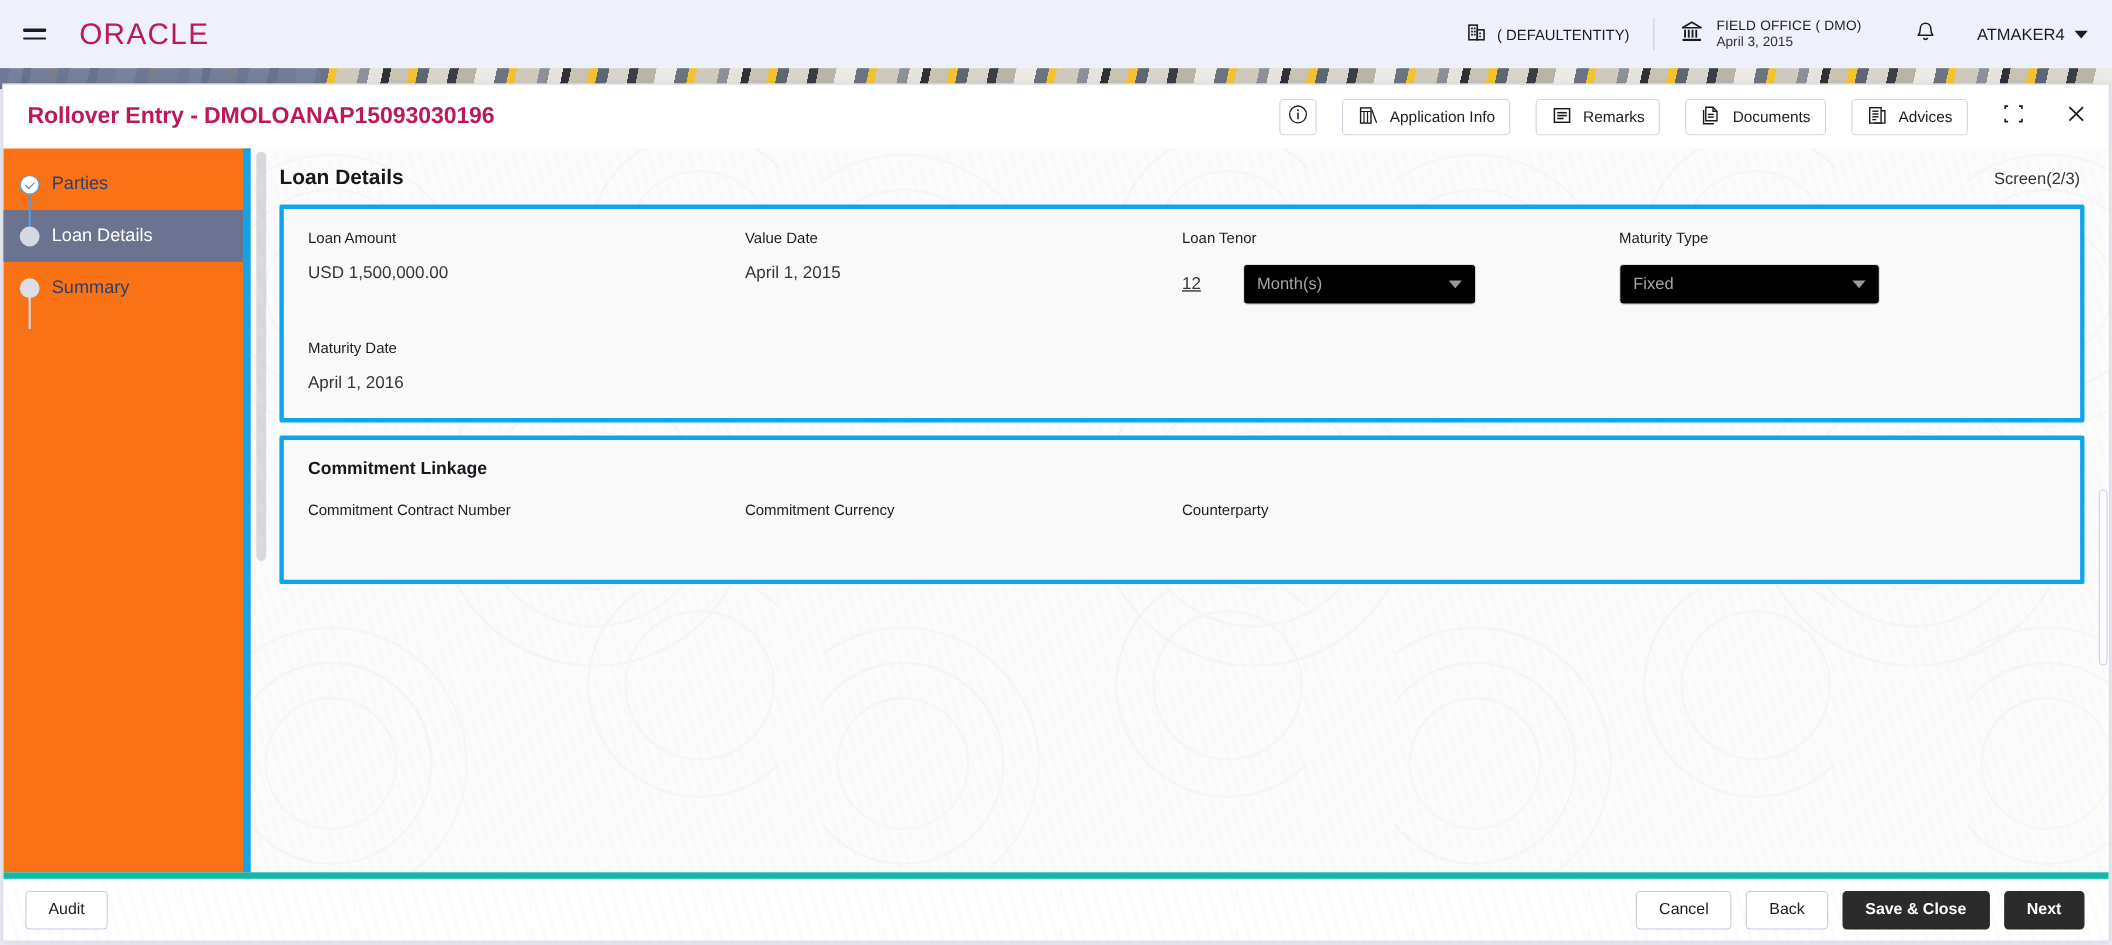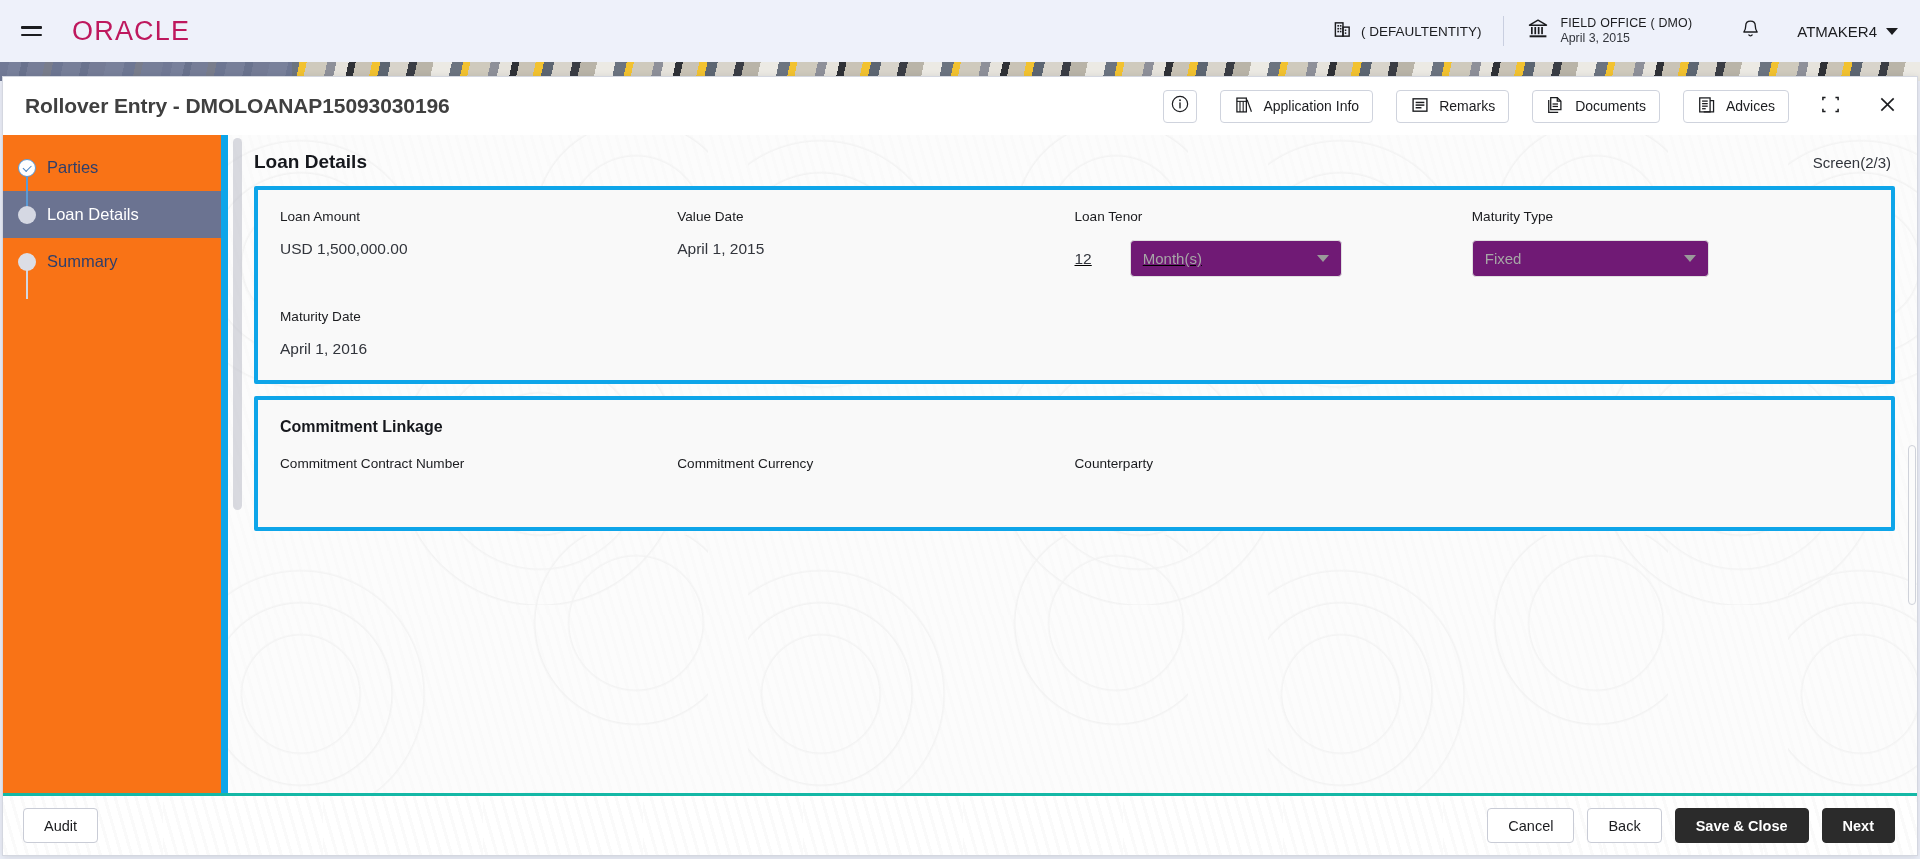--- a/index.html
+++ b/index.html
@@ -94,21 +94,21 @@
   }
 
   
   .modal-head {
     height: 58px; flex: 0 0 58px;
     display: flex; align-items: center;
     padding: 0 14px 0 22px;
     background: #fff;
   }
   .modal-title {
-    font-size: 21px; font-weight: 700; color: #404040;
+    font-size: 21px; font-weight: 700; color: #be185d;
     letter-spacing: -.1px;
   }
   .head-actions {
     margin-left: auto; display: flex; align-items: center; gap: 23px;
   }
   .icon-btn-sq {
     width: 34px; height: 33px; border: 1px solid #cfd3dd; border-radius: 4px;
     background: #fff; display: flex; align-items: center; justify-content: center;
     cursor: pointer;
   }
@@ -205,21 +205,21 @@
   .col { flex: 0 0 25%; min-width: 0; padding-right: 26px; }
   .field-label {
     font-size: 13.6px; color: #1b1c1f; margin-bottom: 16px;
     white-space: nowrap;
   }
   .field-value { font-size: 15.5px; color: #32353c; }
   .tenor-row { display: flex; align-items: center; gap: 38px; text-decoration: underline; }
   .tenor-num { font-size: 15.5px; color: #32353c; }
   .select-box {
     flex: 1 1 auto; max-width: 212px; height: 37px;
-    border: 1px solid #e0e0e0; border-radius: 4px; background: #701a75;
+    border: 1px solid #e0e0e0; border-radius: 4px; background: #000000;
     display: flex; align-items: center; padding: 0 12px;
     cursor: pointer;
   }
   .select-box.wide { max-width: 288px; width: 237px; }
   .select-text { font-size: 15px; color: #a6a6a6; }
   .select-caret {
     margin-left: auto; width: 0; height: 0;
     border-left: 6px solid transparent; border-right: 6px solid transparent;
     border-top: 7px solid #9a9a9a;
   }
@@ -243,21 +243,21 @@
     background: transparent; z-index: 4;
   }
   .outer-thumb {
     position: absolute; left: 1px; top: 310px; width: 8px; height: 160px;
     border: 1px solid #cfd2da; border-radius: 4px; background: #fbfbfb;
   }
 
   
   .modal-foot {
     flex: 0 0 62px; height: 62px;
-    border-top: 3px solid #14b8a6;
+    border-top: 6px solid #14b8a6;
     display: flex; align-items: center;
     padding: 0 22px 0 20px;
     position: relative;
     background: transparent;
   }
   .foot-wm {
     position: absolute; inset: 0; pointer-events: none;
     background-image:
       radial-gradient(circle at 20% 120%, transparent 70px, #f4f4f4 71px, transparent 73px),
       radial-gradient(circle at 20% 120%, transparent 104px, #f3f3f3 105px, transparent 107px),

